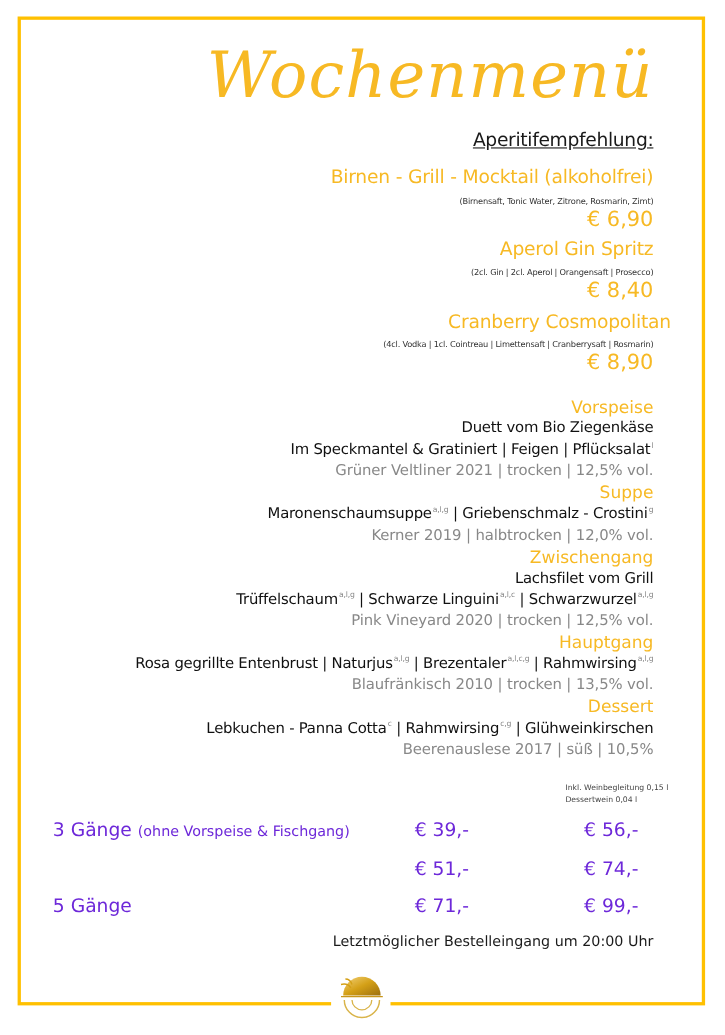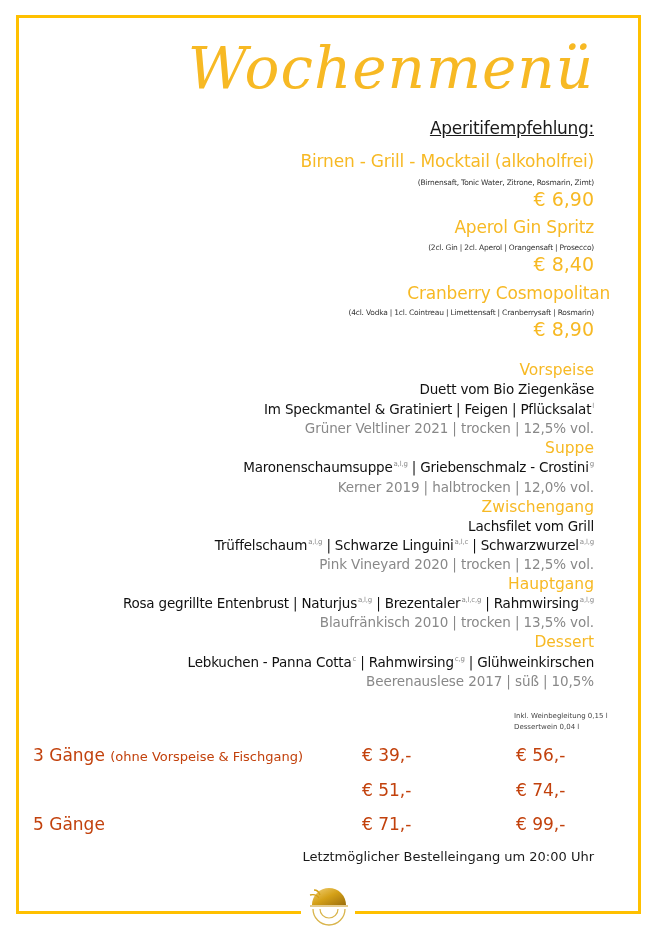--- a/index.html
+++ b/index.html
@@ -24,21 +24,21 @@
     .drink-name { font-size: 17px; color: #F7B924; letter-spacing: -0.2px; }
     .drink-ing { font-size: 7.5px; color: #333; letter-spacing: -0.2px; }
     .drink-price { font-size: 19px; color: #F7B924; }
     .course-head { font-size: 15.5px; color: #F7B924; }
     .dish { font-size: 13.5px; color: #111; letter-spacing: -0.2px; }
     .wine { font-size: 13.5px; color: #888; letter-spacing: -0.1px; }
     sup { font-size: 7px; color: #888; vertical-align: 6px; margin-left: 1px; }
     .note {
       position: absolute; left: 514px; top: 711px; font-size: 7px; color: #444; line-height: 11px;
     }
-    .price-row { position: absolute; left: 1px; width: 574px; height: 22px; font-size: 17px; color: #c2410c; }
+    .price-row { position: absolute; left: 16px; width: 574px; height: 22px; font-size: 17px; color: #6d28d9; }
     .price-row .lbl { position: absolute; left: 32px; white-space: nowrap; }
     .price-row .lbl small { font-size: 13px; }
     .price-row .p1 { position: absolute; left: 361px; }
     .price-row .p2 { position: absolute; left: 515px; }
     .deadline { top: 849px; font-size: 13px; color: #1a1a1a; }
     .logo-gap {
       position: absolute; left: 301px; top: 905px; width: 54px; height: 14px; background: #fff;
     }
     .logo { position: absolute; left: 300px; top: 878px; width: 58px; height: 58px; }
   </style>

